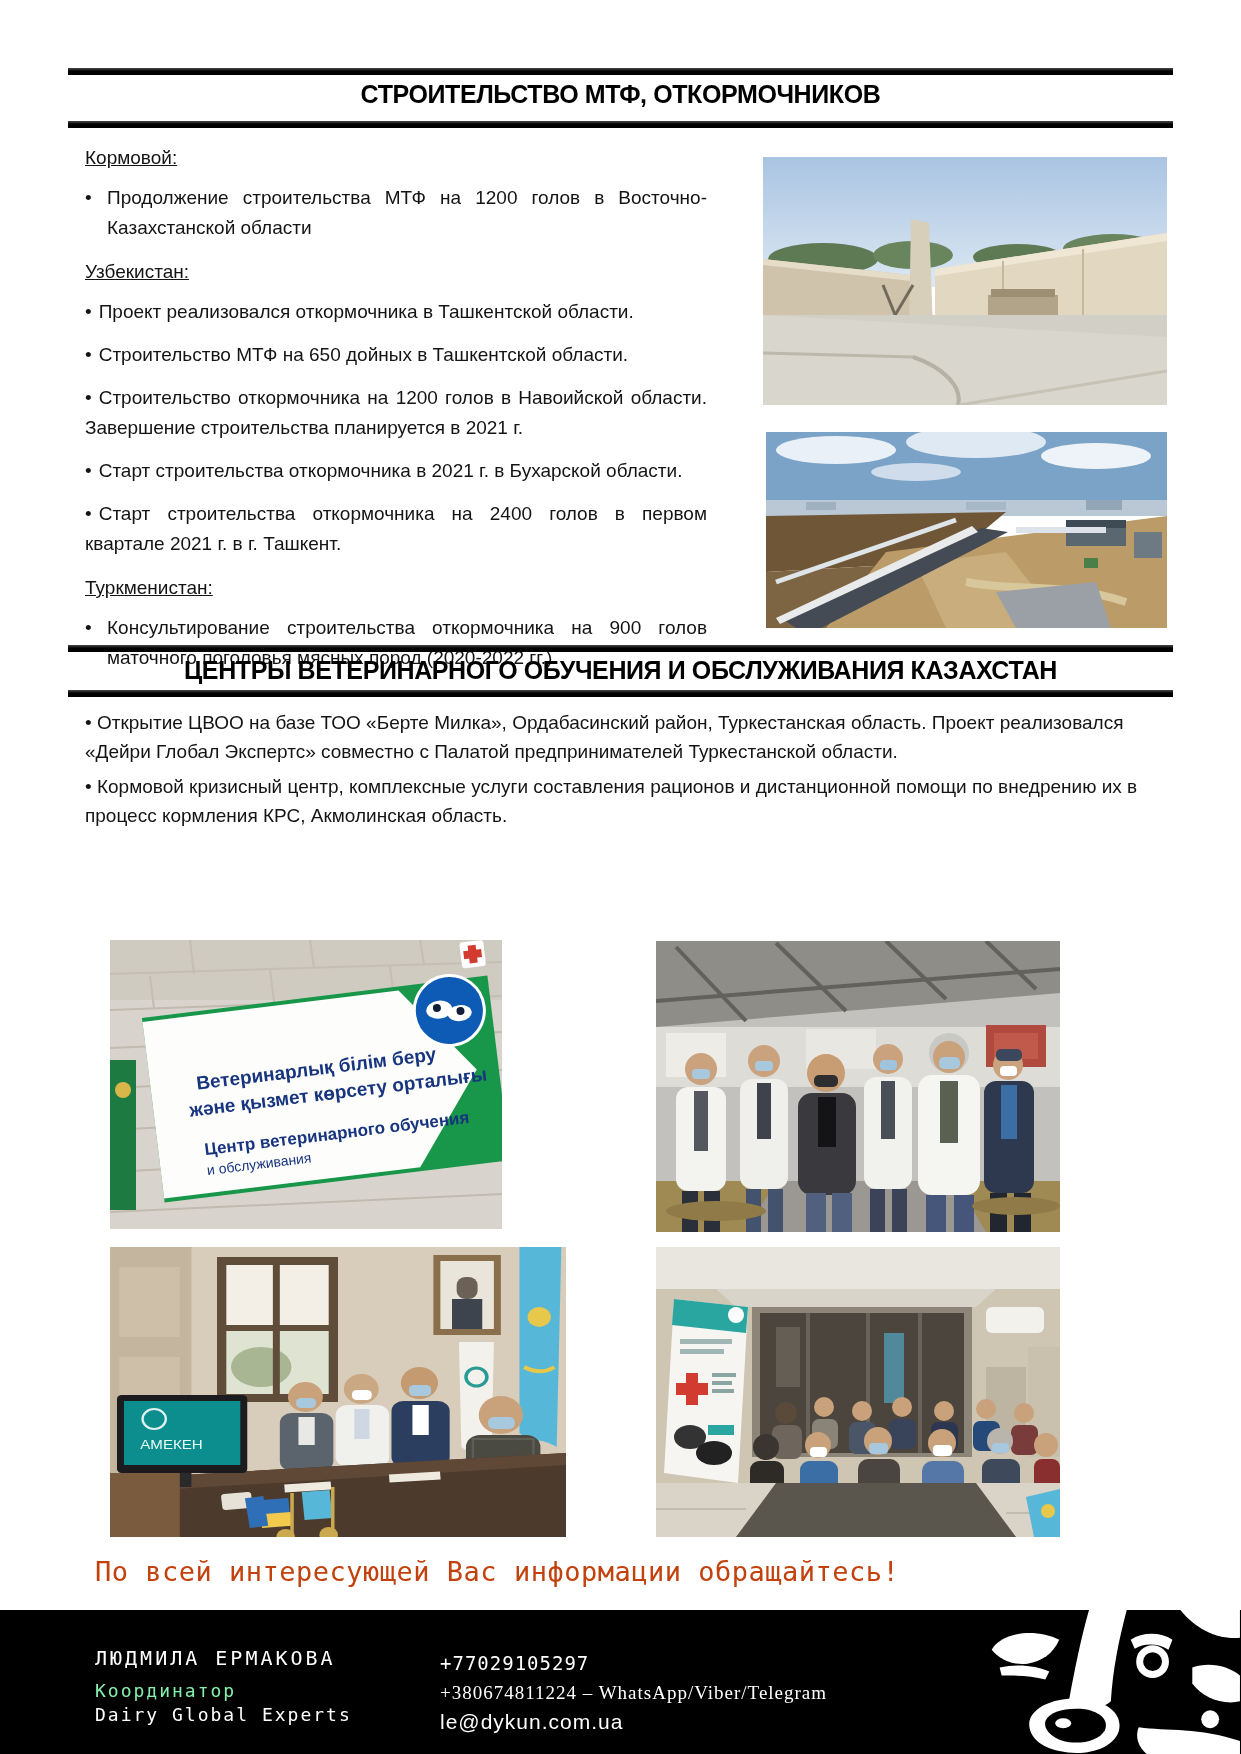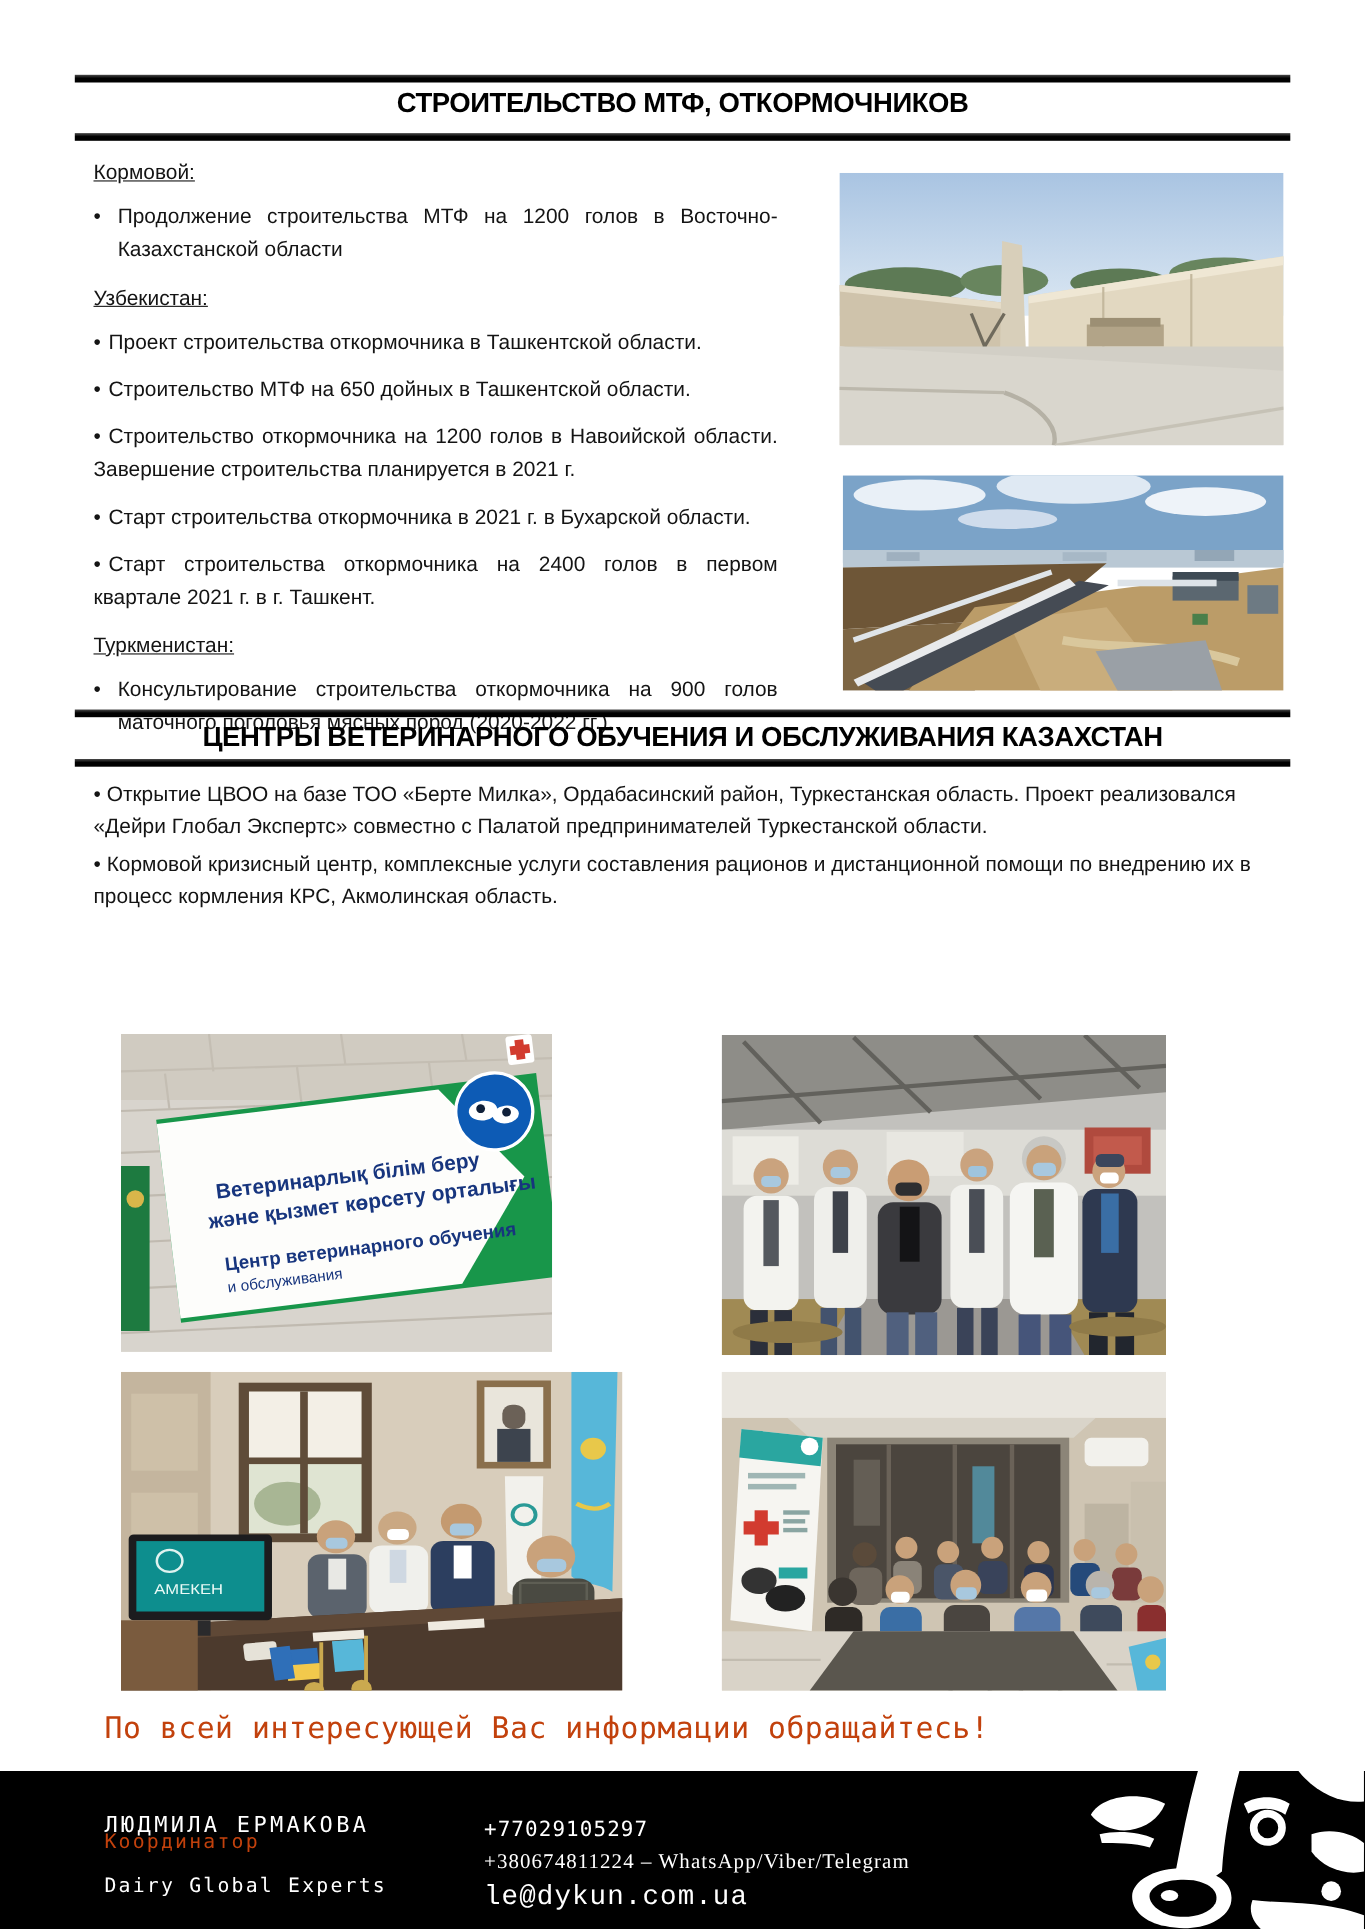--- a/index.html
+++ b/index.html
@@ -25,49 +25,49 @@
   
   .photo{position:absolute;overflow:hidden;}
   .photo svg{display:block;width:100%;height:100%;}
   
   .cta{position:absolute;left:95px;top:1556px;width:1100px;
        font-family:"DejaVu Sans Mono",monospace;font-size:27px;letter-spacing:0.5px;color:#c2410c;}
   
   .footer{position:absolute;left:0;top:1610px;width:1241px;height:168px;background:#000;}
   .footer .f-name{position:absolute;left:95px;top:36px;color:#fff;
        font-family:"DejaVu Sans Mono",monospace;font-size:20px;letter-spacing:3px;}
-  .footer .f-role{position:absolute;left:95px;top:54px;color:#c2410c;
+  .footer .f-role{position:absolute;left:95px;top:70px;color:#86efac;
        font-family:"DejaVu Sans Mono",monospace;font-size:18px;letter-spacing:2px;}
   .footer .f-co{position:absolute;left:95px;top:94px;color:#fff;
        font-family:"DejaVu Sans Mono",monospace;font-size:18px;letter-spacing:2px;}
   .footer .f-p1{position:absolute;left:440px;top:42px;color:#fff;
        font-family:"DejaVu Sans Mono",monospace;font-size:19px;letter-spacing:1px;}
   .footer .f-p2{position:absolute;left:440px;top:72px;color:#fff;
        font-family:Liberation Serif, serif;font-size:19px;letter-spacing:1px;}
   .footer .f-em{position:absolute;left:440px;top:100px;color:#fff;
-       font-family:Liberation Mono, monospace;font-size:25px;letter-spacing:1px;}
+       font-family:Liberation Sans, sans-serif;font-size:21px;letter-spacing:1px;}
   .cow{position:absolute;right:0;top:0;width:300px;height:144px;}
 </style>
 </head>
 <body>
 
 <div class="rule" style="top:68px"></div>
 <div class="sec-title" style="top:80px">СТРОИТЕЛЬСТВО МТФ, ОТКОРМОЧНИКОВ</div>
 <div class="rule" style="top:121px"></div>
 
 <div class="col-left">
   <div class="country">Кормовой:</div>
   <div class="bullet hang">
     <span class="marker"></span>
     <span class="btext">Продолжение строительства МТФ на 1200 голов в Восточно-Казахстанской области</span>
   </div>
 
   <div class="country">Узбекистан:</div>
   <div class="bullet inline">
-    <span class="marker"></span><span class="btext">Проект строительства откормочника в Ташкентской области.</span>
+    <span class="marker"></span><span class="btext">Проект реализовался откормочника в Ташкентской области.</span>
   </div>
   <div class="bullet inline">
     <span class="marker"></span><span class="btext">Строительство МТФ на 650 дойных в Ташкентской области.</span>
   </div>
   <div class="bullet inline">
     <span class="marker"></span><span class="btext">Строительство откормочника на 1200 голов в Навоийской области. Завершение строительства планируется в 2021 г.</span>
   </div>
   <div class="bullet inline">
     <span class="marker"></span><span class="btext">Старт строительства откормочника в 2021 г. в Бухарской области.</span>
   </div>

